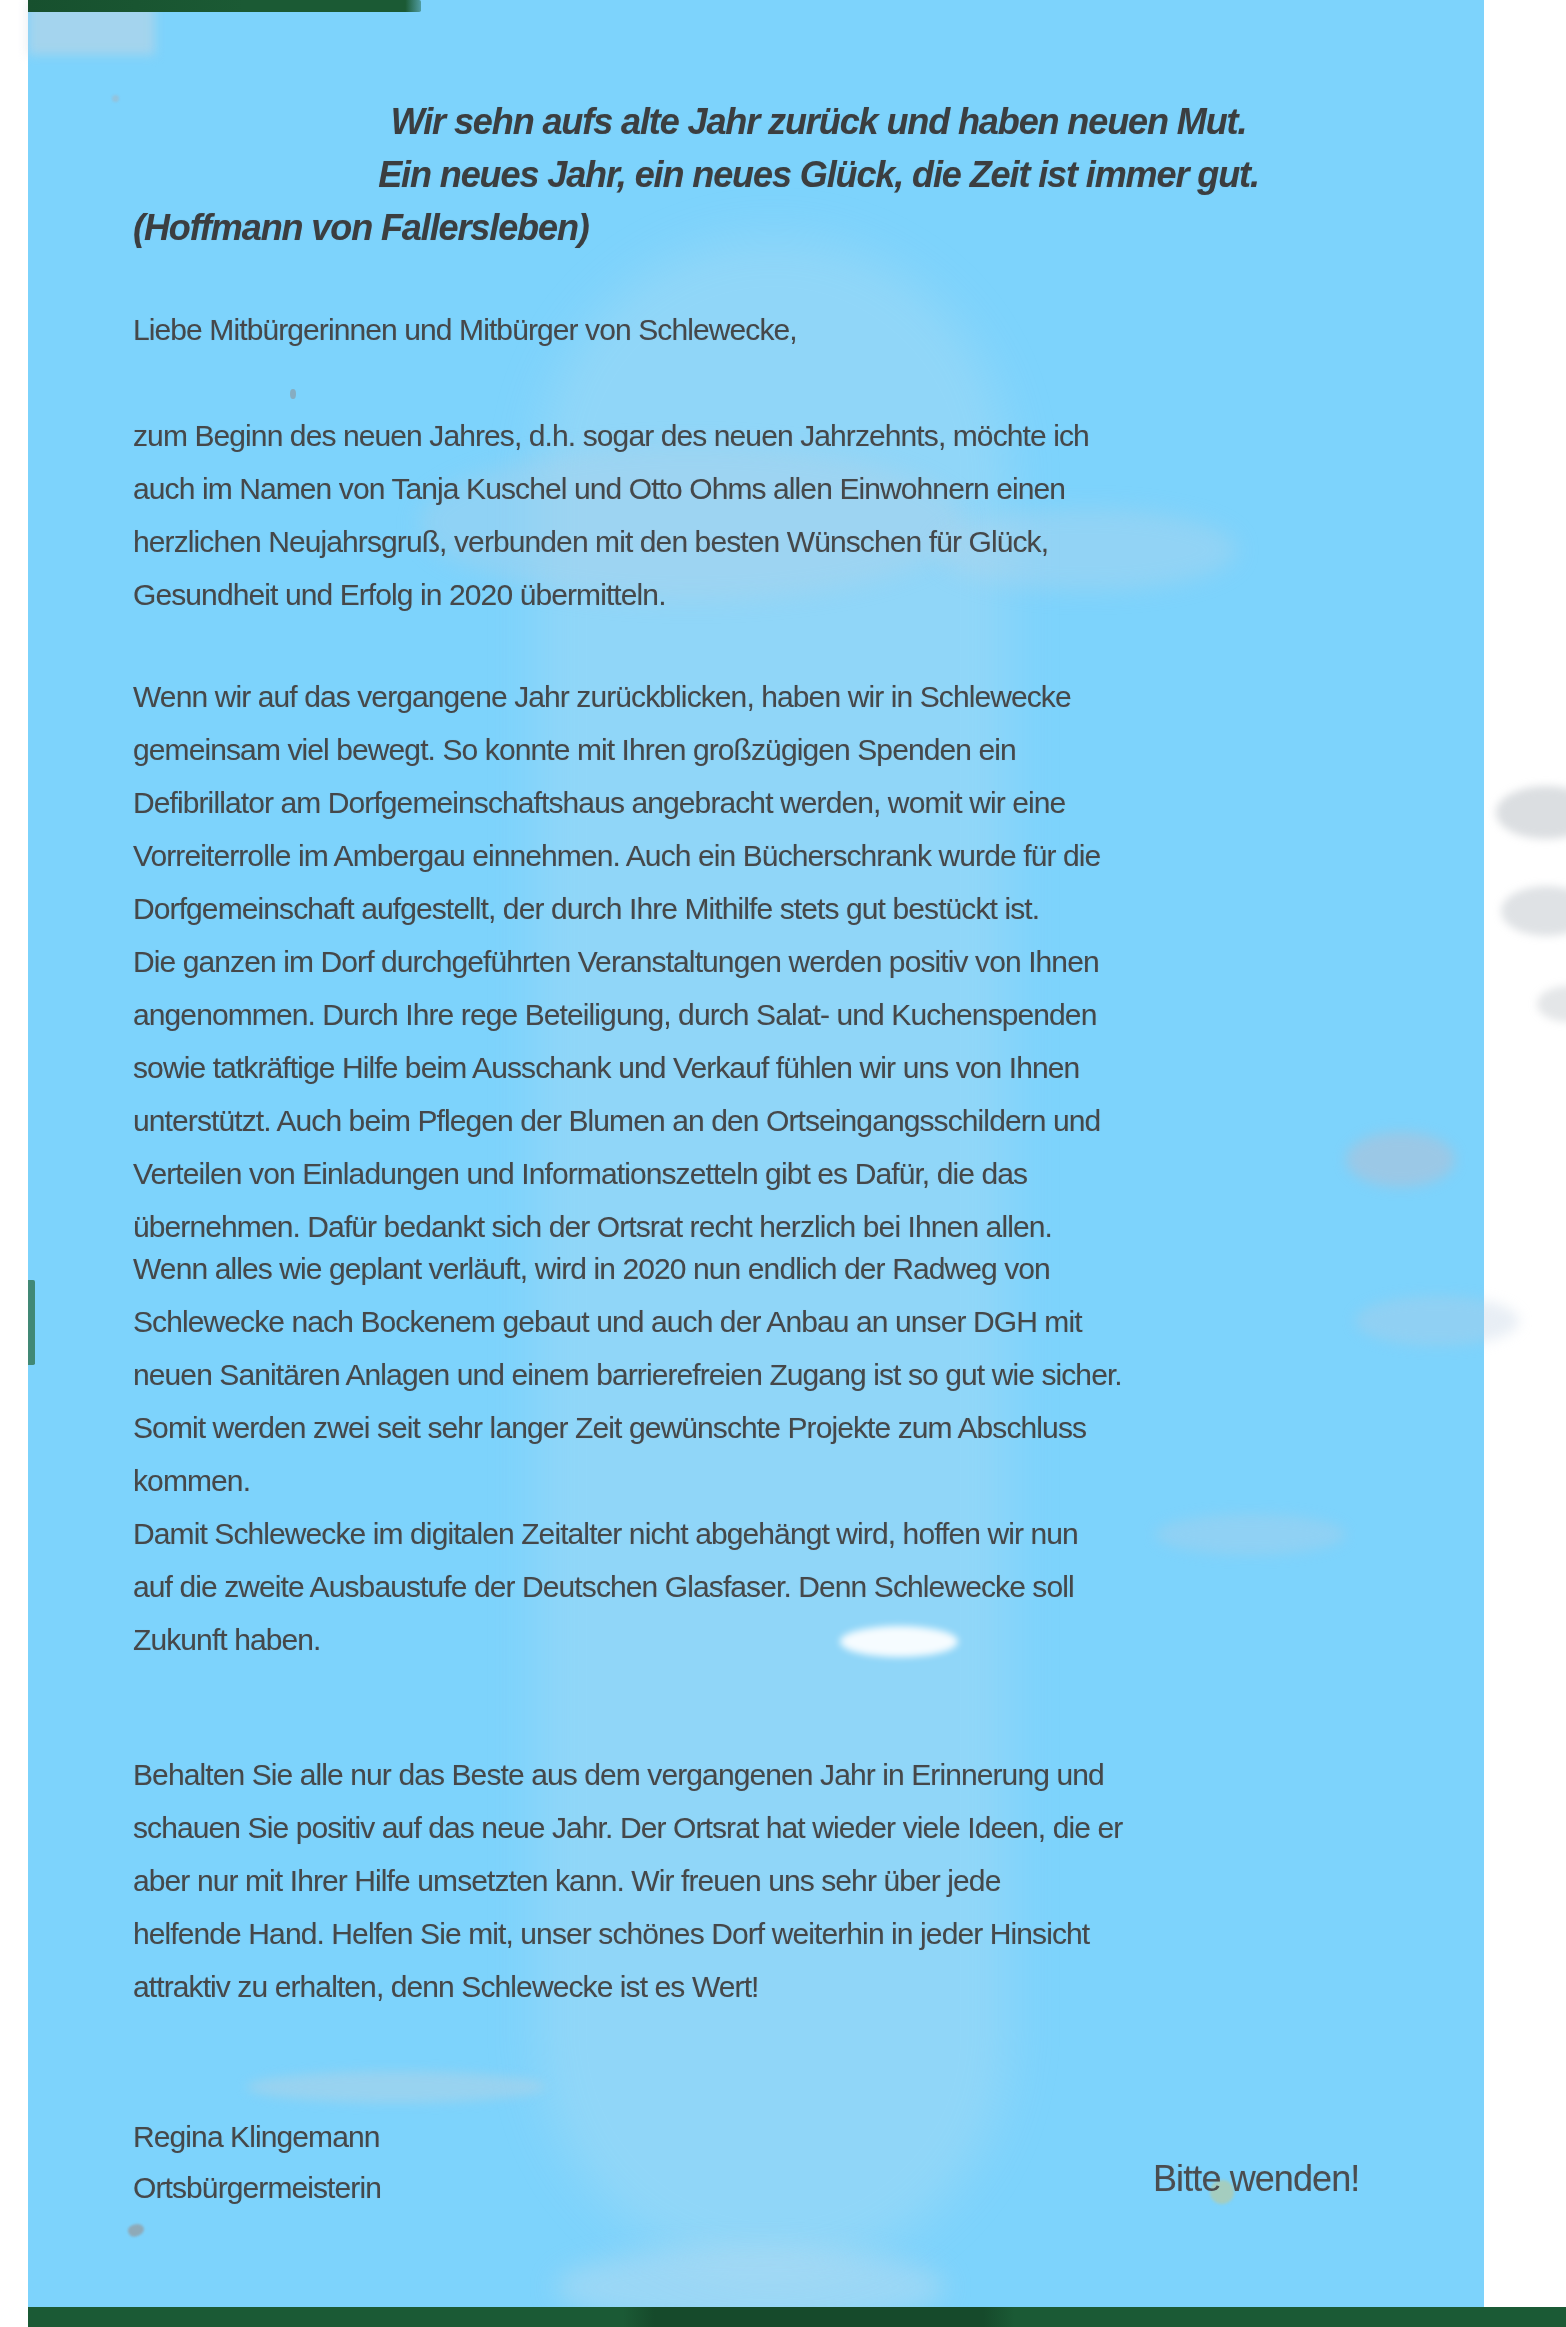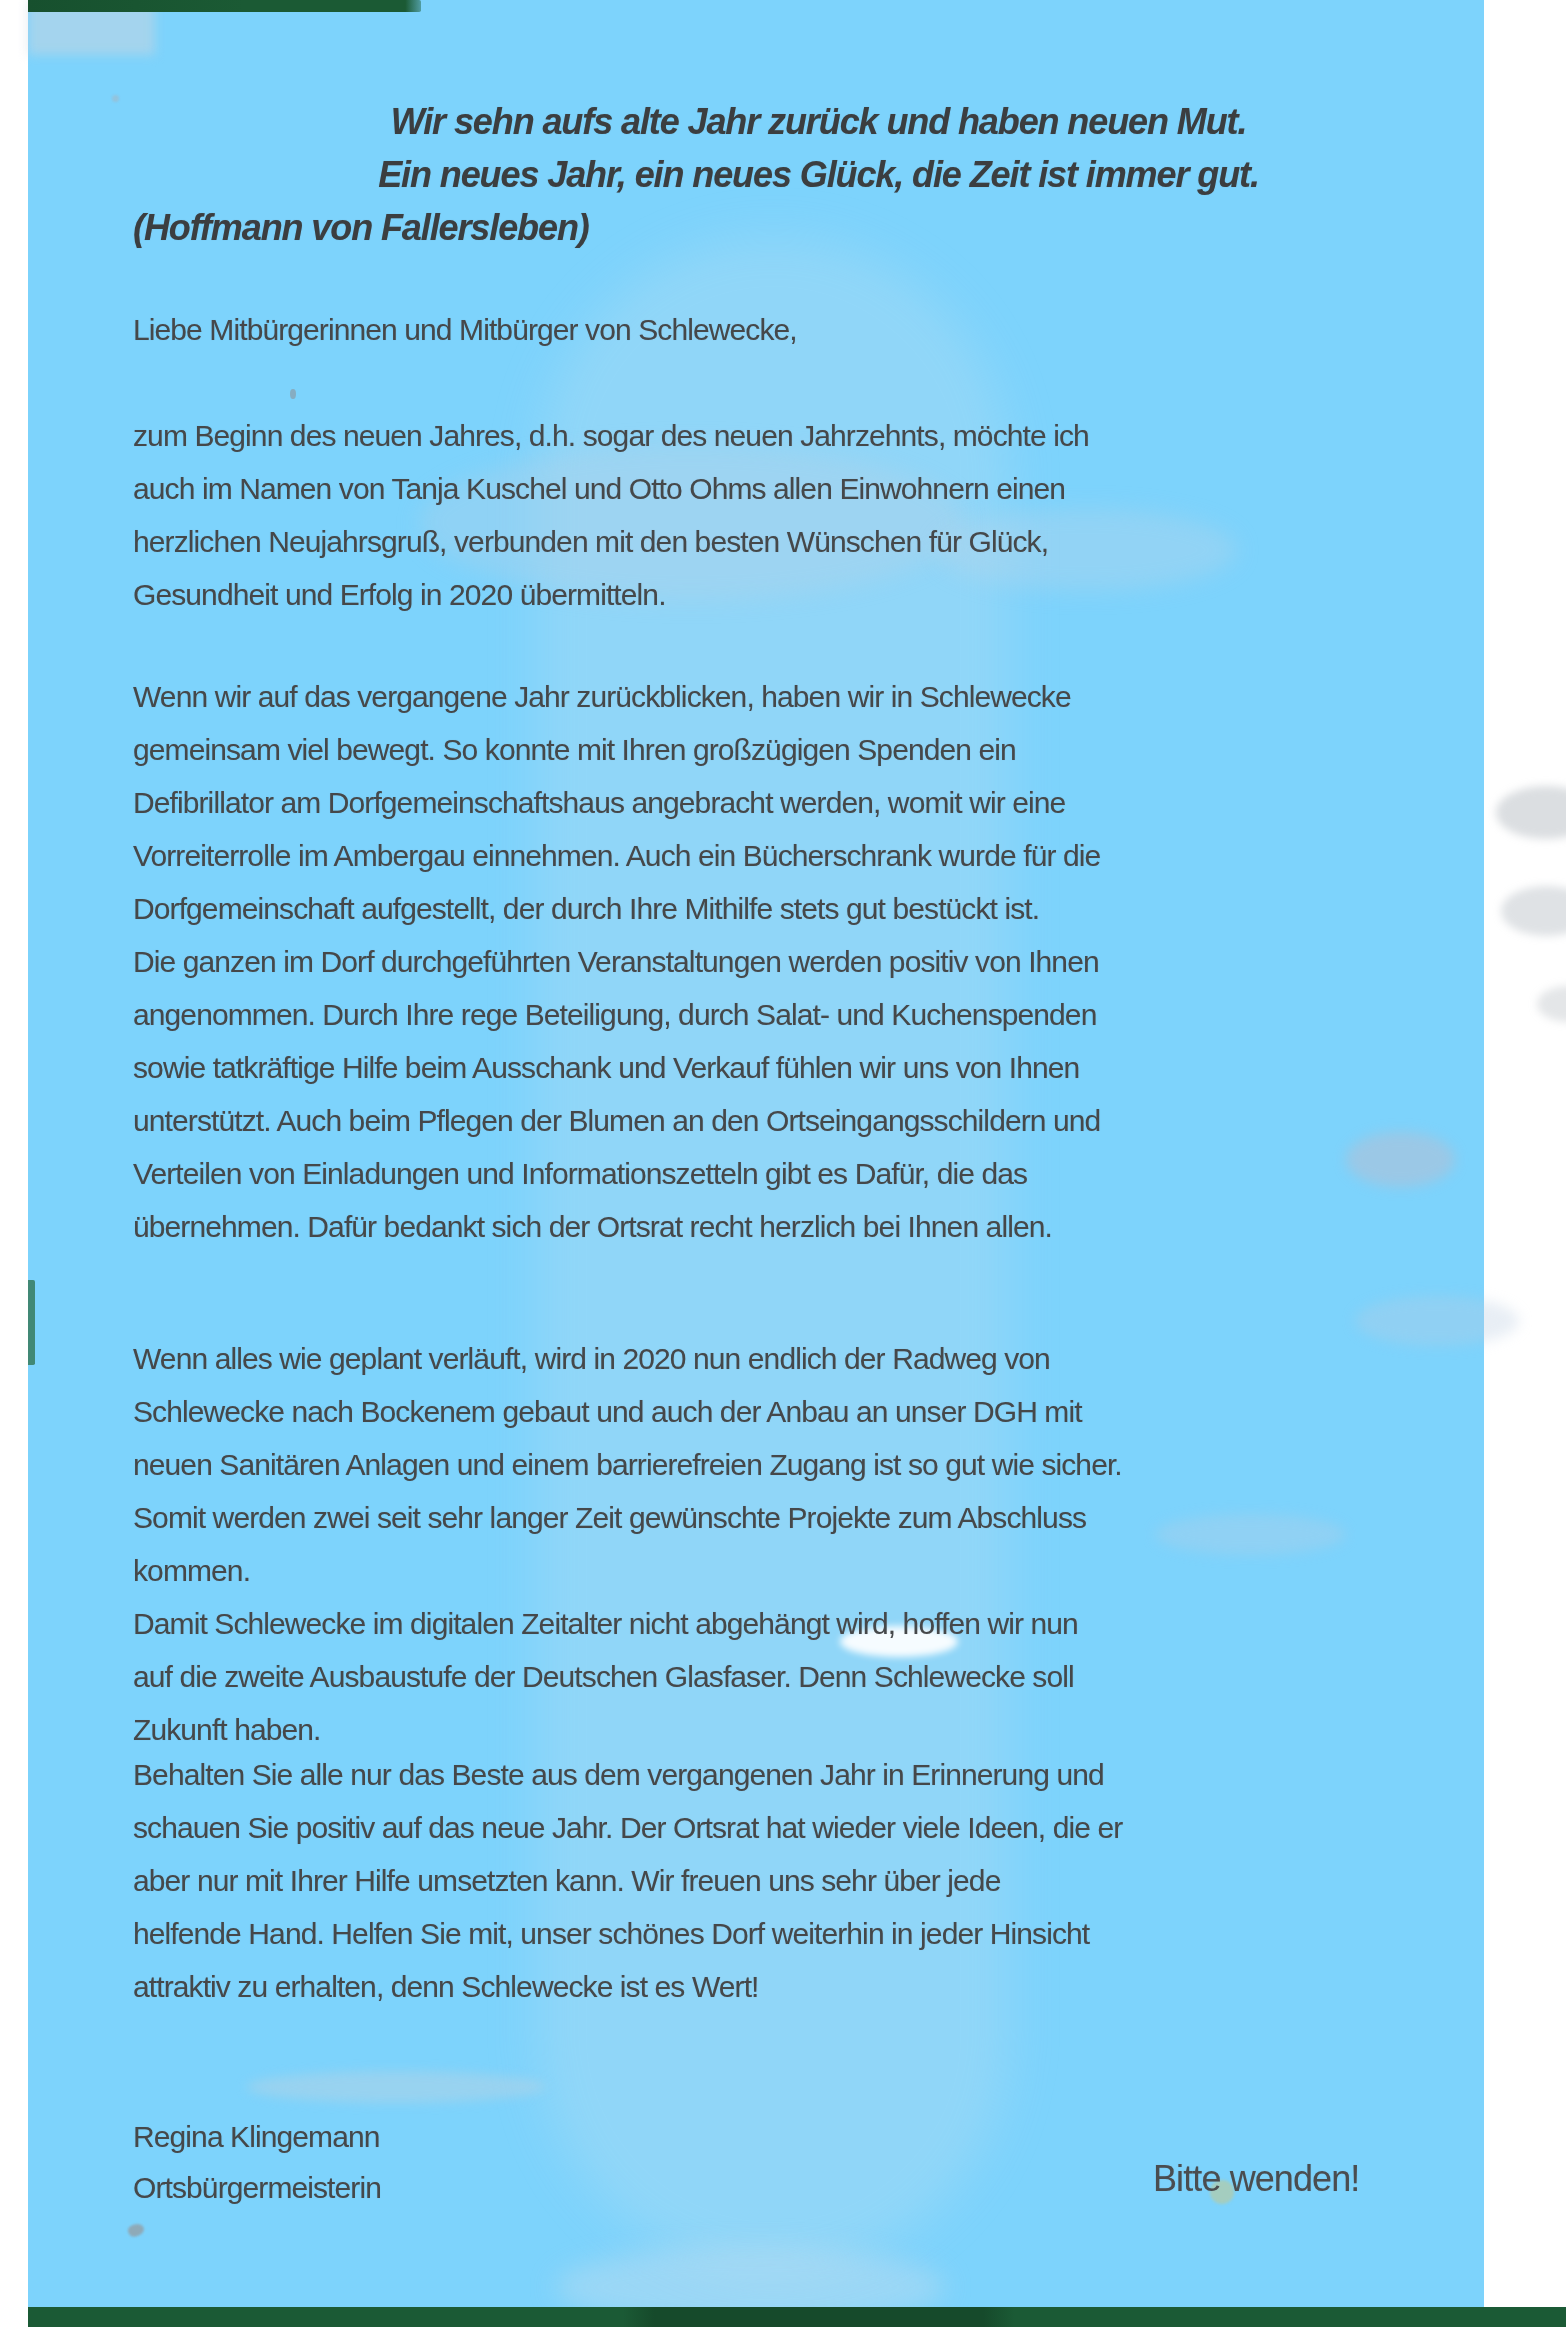--- a/index.html
+++ b/index.html
@@ -59,21 +59,21 @@
   .quote .qattr { text-align:left; padding-right:12.7px; }
   .tblock {
     position:absolute; left:105px;
     font-size:30px; line-height:53px; letter-spacing:-0.9px;
     color:#45484a; text-shadow:0 0 0.9px rgba(95,100,105,0.30);
     white-space:nowrap;
   }
   .salutation { top:303px; }
   .para-1 { top:409px; }
   .para-2 { top:670px; }
-  .para-3 { top:1332px; }
+  .para-3 { top:1242px; }
   .para-4 { top:1748px; }
   .sig { top:2111px; line-height:51px; }
   .turn-note {
     position:absolute; left:1125px; top:2158px;
     font-size:36px; letter-spacing:-0.9px; color:#4a4d50;
     text-shadow:0 0 0.9px rgba(95,100,105,0.30); white-space:nowrap;
   }
 </style>
 </head>
 <body>

